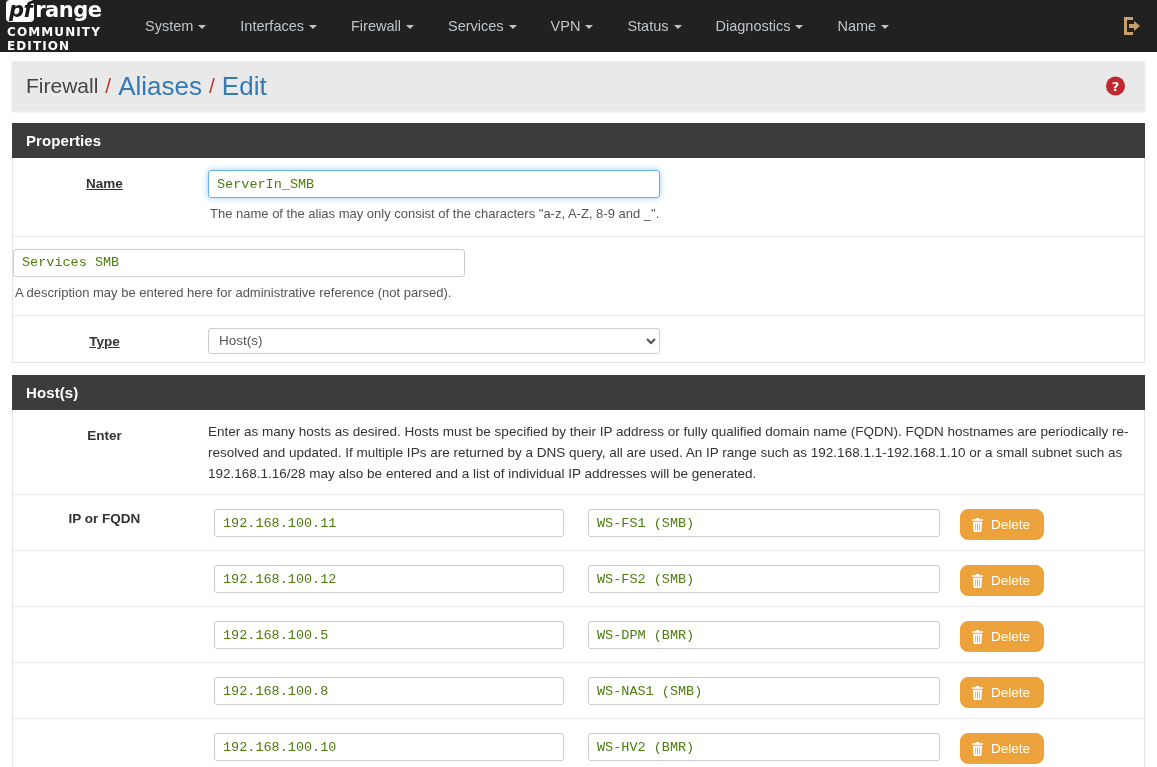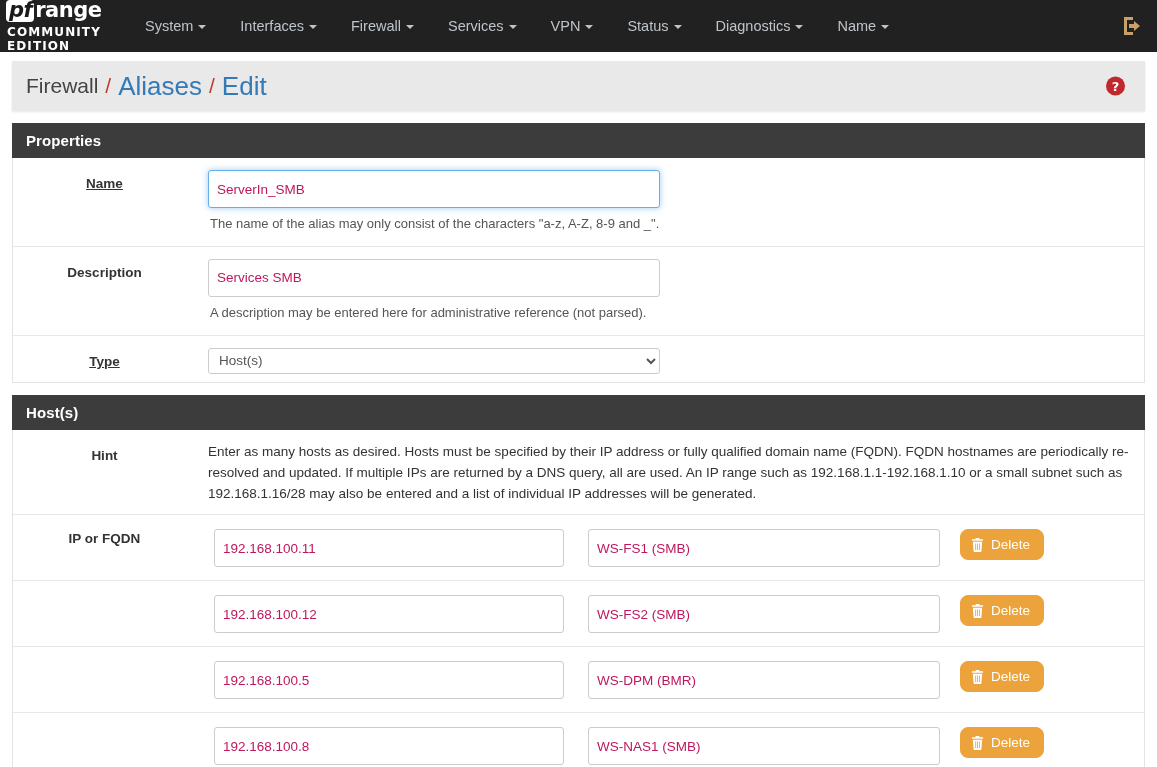--- a/index.html
+++ b/index.html
@@ -168,27 +168,27 @@
     padding-bottom: 8px;
   }
   .help-block {
     font-size: 13px;
     color: #555;
     margin: 7px 0 4px 2px;
     line-height: 1.45;
   }
 
   input.txt {
-    height: 38px;
+    height: 28px;
     border: 1px solid #ccc;
     border-radius: 3px;
     padding: 2px 8px;
     font-size: 13.5px;
-    color: #be185d;
-    font-family: Liberation Sans, sans-serif;
+    color: #4d7c0f;
+    font-family: Liberation Mono, monospace;
     background: #fff;
     outline: none;
   }
   input.txt::placeholder { color: #999; }
   .name-input {
     width: 452px;
     border-color: #66afe9 !important;
     box-shadow: 0 0 6px rgba(102,175,233,0.65);
   }
   .desc-input { width: 452px; }
@@ -298,21 +298,20 @@
 
       <div class="form-row">
         <div class="form-label"><u>Name</u></div>
         <div class="form-field">
           <input class="txt name-input" type="text" value="ServerIn_SMB" style="">
           <div class="help-block">The name of the alias may only consist of the characters "a-z, A-Z, 8-9 and _".</div>
         </div>
       </div>
 
       <div class="form-row">
-        <div class="form-label">Description</div>
         <div class="form-field">
           <input class="txt desc-input" type="text" value="Services SMB" style="">
           <div class="help-block">A description may be entered here for administrative reference (not parsed).</div>
         </div>
       </div>
 
       <div class="form-row">
         <div class="form-label"><u>Type</u></div>
         <div class="form-field">
           <select class="sel">
@@ -322,21 +321,21 @@
       </div>
 
     </div>
   </div>
 
   <div class="panel">
     <div class="panel-heading">Host(s)</div>
     <div class="panel-body">
 
       <div class="hint-row">
-        <div class="form-label">Hint</div>
+        <div class="form-label">Enter</div>
         <div class="hint-text">Enter as many hosts as desired. Hosts must be specified by their IP address or fully qualified domain name (FQDN). FQDN hostnames are periodically re-resolved and updated. If multiple IPs are returned by a DNS query, all are used. An IP range such as 192.168.1.1-192.168.1.10 or a small subnet such as 192.168.1.16/28 may also be entered and a list of individual IP addresses will be generated.</div>
       </div>
 
       <div class="host-row">
         <div class="form-label">IP or FQDN</div>
         <div class="host-cells">
           <input class="txt host-ip" type="text" value="192.168.100.11" style="">
           <input class="txt host-desc" type="text" value="WS-FS1 (SMB)" style="">
         </div>
         <div class="host-del">

